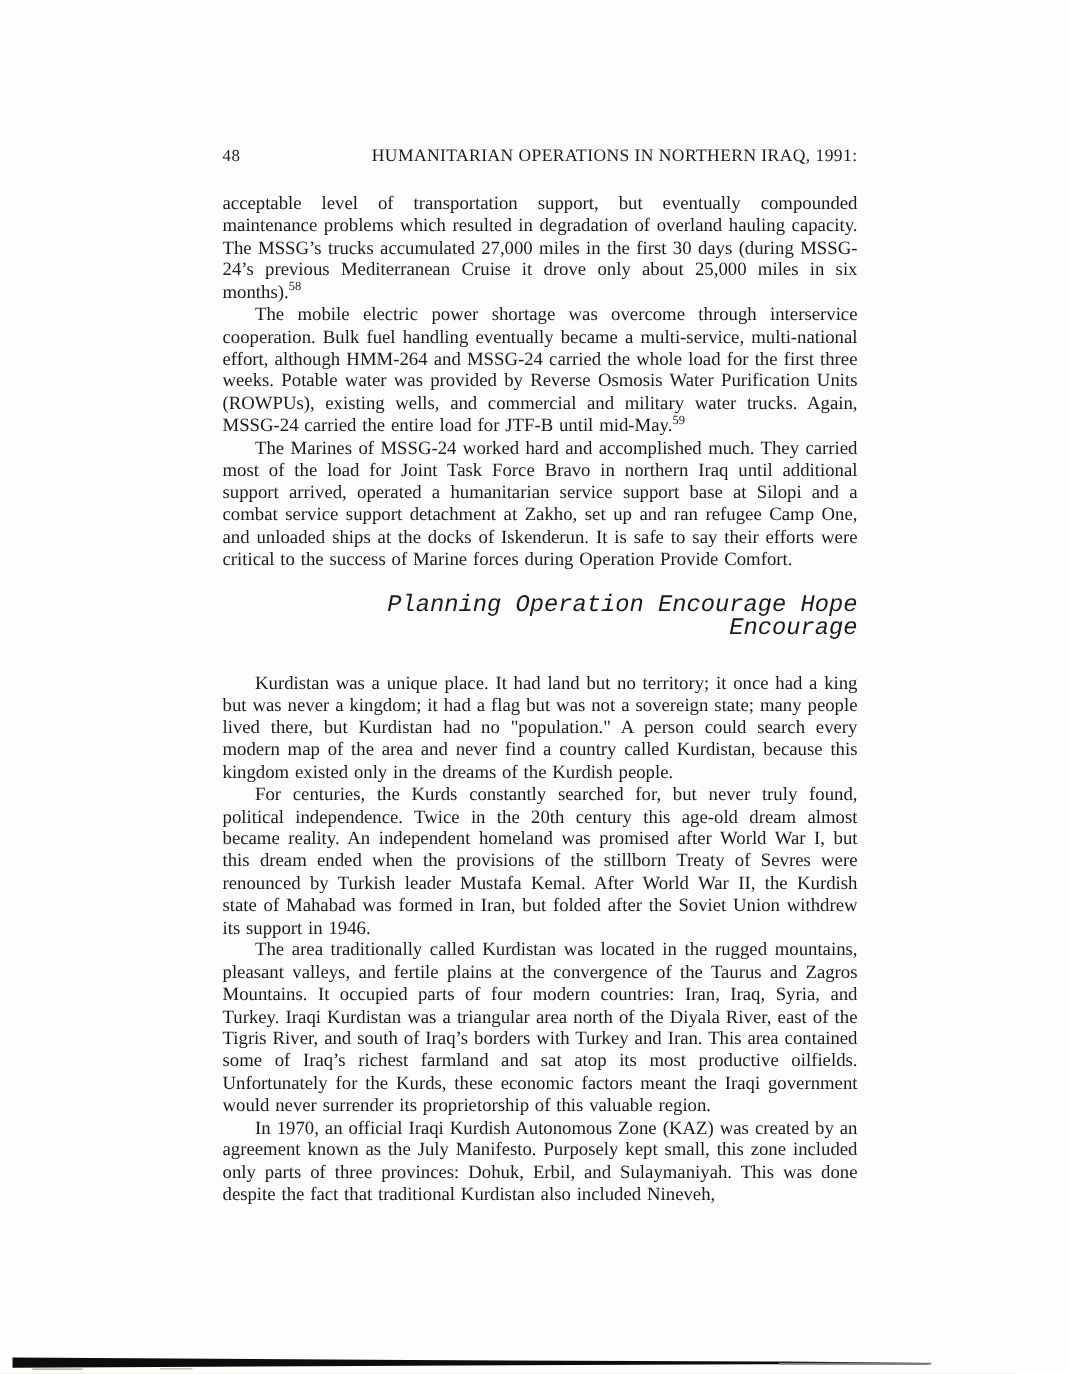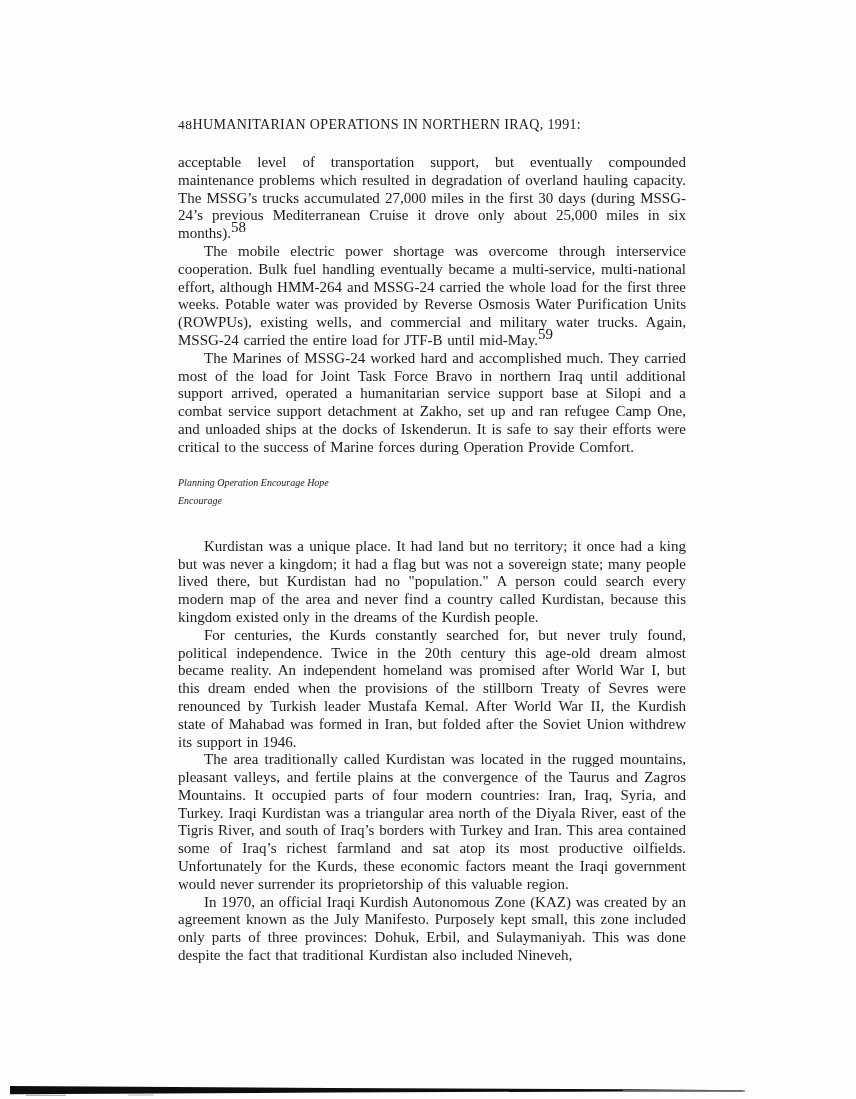--- a/index.html
+++ b/index.html
@@ -13,21 +13,21 @@
     overflow: hidden;
   }
   .content {
     position: absolute;
     left: 178px;
     top: 117px;
     width: 508px;
   }
   .running-head {
     display: flex;
-    justify-content: flex-start;
+    justify-content: space-between;
     align-items: baseline;
     margin-bottom: 21px;
   }
   .page-num {
     font-size: 13.5px;
     letter-spacing: 0.5px;
   }
   .running-title {
     font-size: 14px;
     letter-spacing: 0.35px;
@@ -36,31 +36,32 @@
   .body-text p {
     margin: 0;
     font-size: 15px;
     line-height: 17.8px;
     text-align: justify;
     text-indent: 26px;
     word-spacing: 0.06em;
   }
   .body-text p.no-indent { text-indent: 0; }
   .body-text sup {
-    font-size: 15px;
+    font-size: 10px;
     line-height: 0;
     vertical-align: super;
     letter-spacing: 0;
   }
   .section-heading {
     font-style: italic;
-    text-align: left;
-    font-size: 10px;
+    text-align: right;
+    font-size: 19px;
     line-height: 18.6px;
     margin: 17px 0 27px 0;
+    font-family: Liberation Mono, monospace;
   }
   .scan-bar {
     position: absolute;
     left: 8px;
     top: 1082px;
     width: 745px;
     height: 17px;
   }
 </style>
 </head>

